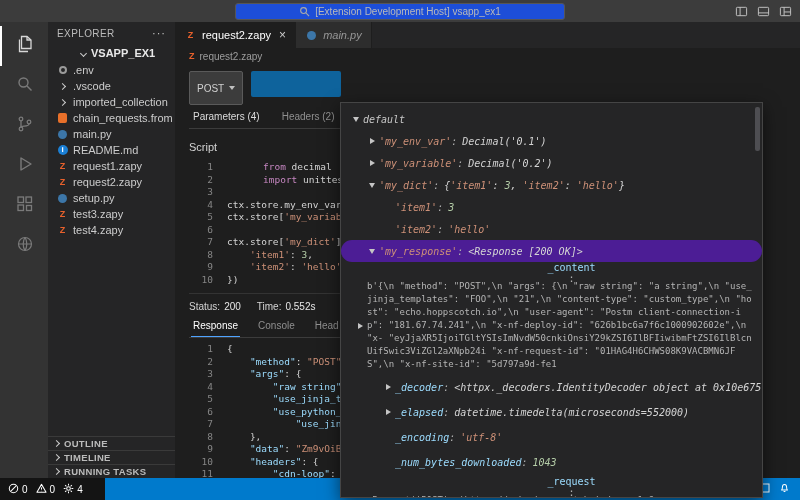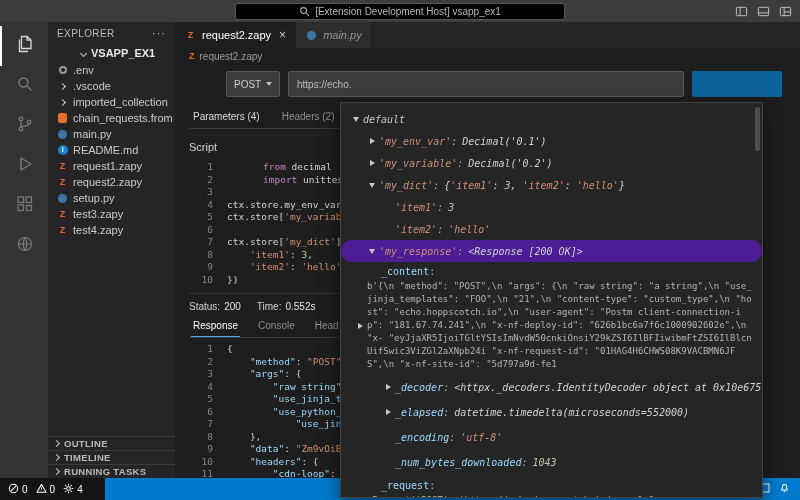--- a/index.html
+++ b/index.html
@@ -2,21 +2,21 @@
 <html><head>
 <meta charset="utf-8">
 <style>
   * { margin:0; padding:0; box-sizing:border-box; }
   html,body { width:800px; height:500px; overflow:hidden; }
   body { background:#1e1e1e; font-family:"Liberation Sans",sans-serif; cursor:default; -webkit-user-select:none; }
   .app { position:relative; width:800px; height:500px; display:flex; flex-direction:column; }
 
   
   .titlebar { flex:0 0 22px; background:#3c3c3c; display:flex; align-items:center; justify-content:center; position:relative; }
-  .cmd-center { width:330px; height:17px; background:#000000; border:1px solid #565656; border-radius:3px; color:#b9b9b9; font-size:10px; display:flex; align-items:center; justify-content:center; gap:5px; }
+  .cmd-center { width:330px; height:17px; background:#1d4ed8; border:1px solid #565656; border-radius:3px; color:#b9b9b9; font-size:10px; display:flex; align-items:center; justify-content:center; gap:5px; }
   .titlebar-right { position:absolute; right:8px; top:0; height:22px; display:flex; align-items:center; gap:9px; }
   .titlebar-right span { display:flex; }
 
   
   .main { flex:1; display:flex; min-height:0; position:relative; }
   .activitybar { flex:0 0 48px; background:#333333; display:flex; flex-direction:column; align-items:center; padding-top:4px; }
   .ab-item { width:48px; height:40px; display:flex; align-items:center; justify-content:center; opacity:.5; border-left:2px solid transparent; }
   .ab-item.active { opacity:1; border-left-color:#ffffff; }
 
   
@@ -45,21 +45,21 @@
   .tabstrip { flex:0 0 26px; background:#252526; display:flex; }
   .tab { display:flex; align-items:center; gap:5px; padding:0 9px; font-size:11px; color:#969696; background:#2d2d2d; border-right:1px solid #1e1e1e; }
   .tab.active { background:#1e1e1e; color:#ffffff; }
   .tab.italic .tab-label { font-style:italic; }
   .tab-close { font-size:12px; color:#9a9a9a; margin-left:3px; }
   .tab.active .tab-close { color:#cccccc; }
   .breadcrumb { flex:0 0 17px; display:flex; align-items:center; gap:5px; padding:0 14px; font-size:10px; color:#9d9d9d; }
   .content { flex:1; position:relative; padding:4px 0 0 14px; overflow:hidden; }
 
   .rest-row { display:flex; gap:8px; height:26px; margin-top:2px; }
-  .method-select { flex:0 0 54px; background:#3c3c3c; border:1px solid #5a5a5a; border-radius:2px; color:#d0d0d0; font-size:10px; display:flex; align-items:center; justify-content:space-between; padding:8px 7px;margin-left:37px; }
+  .method-select { flex:0 0 54px; background:#3c3c3c; border:1px solid #5a5a5a; border-radius:2px; color:#d0d0d0; font-size:10px; display:flex; align-items:center; justify-content:space-between; padding:16px 7px; }
   .caret { width:0; height:0; border-left:3.5px solid transparent; border-right:3.5px solid transparent; border-top:4px solid #c0c0c0; }
   .url-field { flex:0 0 396px; background:#3c3c3c; border:1px solid #5a5a5a; border-radius:2px; color:#bdbdbd; font-size:10px; display:flex; align-items:center; padding:0 8px; overflow:hidden; white-space:nowrap; }
   .send-btn { flex:0 0 90px; background:#0e639c; border-radius:2px; }
 
   .req-tabs { display:flex; gap:18px; margin-top:10px; border-bottom:1px solid #3c3c3c; padding-left:2px; width:430px; }
   .req-tab { font-size:10px; color:#8f8f8f; padding:4px 2px 6px 2px; }
   .req-tab.active { color:#dcdcdc; }
   .section-title { margin-top:12px; font-size:11px; color:#d4d4d4; }
 
   .code { font-family:"DejaVu Sans Mono",monospace; font-size:9.5px; line-height:12.5px; margin-top:8px; }
@@ -82,21 +82,21 @@
   .dbg-row { height:22px; display:flex; align-items:center; white-space:nowrap; overflow:hidden;font-style:italic; }
   .dbg-row.sel { background:#4c1d95;border-radius:11px; }
   .ind-0 { padding-left:8px; } .ind-1 { padding-left:24px; } .ind-2 { padding-left:40px; }
   .tw { flex:0 0 14px; display:flex; align-items:center; justify-content:center; }
   .tri-r { width:0; height:0; border-top:3.5px solid transparent; border-bottom:3.5px solid transparent; border-left:5px solid #c5c5c5; }
   .tri-d { width:0; height:0; border-left:3.5px solid transparent; border-right:3.5px solid transparent; border-top:5px solid #c5c5c5; }
   .nm-q { color:#ce9178; } .nm-p { color:#9cdcfe; } .nm-d { color:#c8c8c8; }
   .colon { color:#b0b0b0; }
   .dbg-val { margin-left:5px; }
   .dbg-rows > :nth-child(n+9) { margin-top:3px; }
-  .dbg-block .nameline { height:18px; display:flex; align-items:center; }
+  .dbg-block .nameline { height:18px; display:flex; align-items:center;flex-direction:column; }
   .dbg-blockval { display:flex; padding:0 8px 2px 12px; }
   .blocktext { font-size:9px; line-height:13px; color:#b5b5b5; white-space:normal; word-break:break-all; flex:1; }
 
   
   .statusbar { flex:0 0 22px; background:#007acc; display:flex; align-items:center; color:#ffffff; font-size:10px; }
   .sb-dark { width:105px; height:22px; background:#141414; display:flex; align-items:center; gap:8px; padding:0 8px; }
   .prob { display:flex; align-items:center; gap:3px; }
   .sb-right { margin-left:auto; display:flex; align-items:center; gap:11px; padding-right:10px; }
   .spell { display:flex; align-items:center; gap:4px; }
 </style>
@@ -295,23 +295,20 @@
       <div class="breadcrumb">
         <span class="fi-zapy">Z</span>
         <span>request2.zapy</span>
       </div>
       <div class="content">
         <div class="rest-row">
           <div class="method-select">
             <span>POST</span>
             <span class="caret"></span>
           </div>
-          <div class="url-field">
-            <span>https://echo.</span>
-          </div>
           <div class="send-btn"></div>
         </div>
         <div class="req-tabs" id="req-tabs">
             <div class="req-tab active">Parameters (4)</div>
             <div class="req-tab">Headers (2)</div>
           </div>
         <div class="section-title">Script</div>
         <div class="code" id="script-code">
             <div class="code-line"><span class="gutter">1</span><span class="code-text"><span class="tok-kw">from</span><span class="tok-pl"> decimal </span><span class="tok-kw">import</span><span class="tok-cl"> D</span></span></div>
             <div class="code-line"><span class="gutter">2</span><span class="code-text"><span class="tok-kw">import</span><span class="tok-pl"> unittest</span></span></div>

